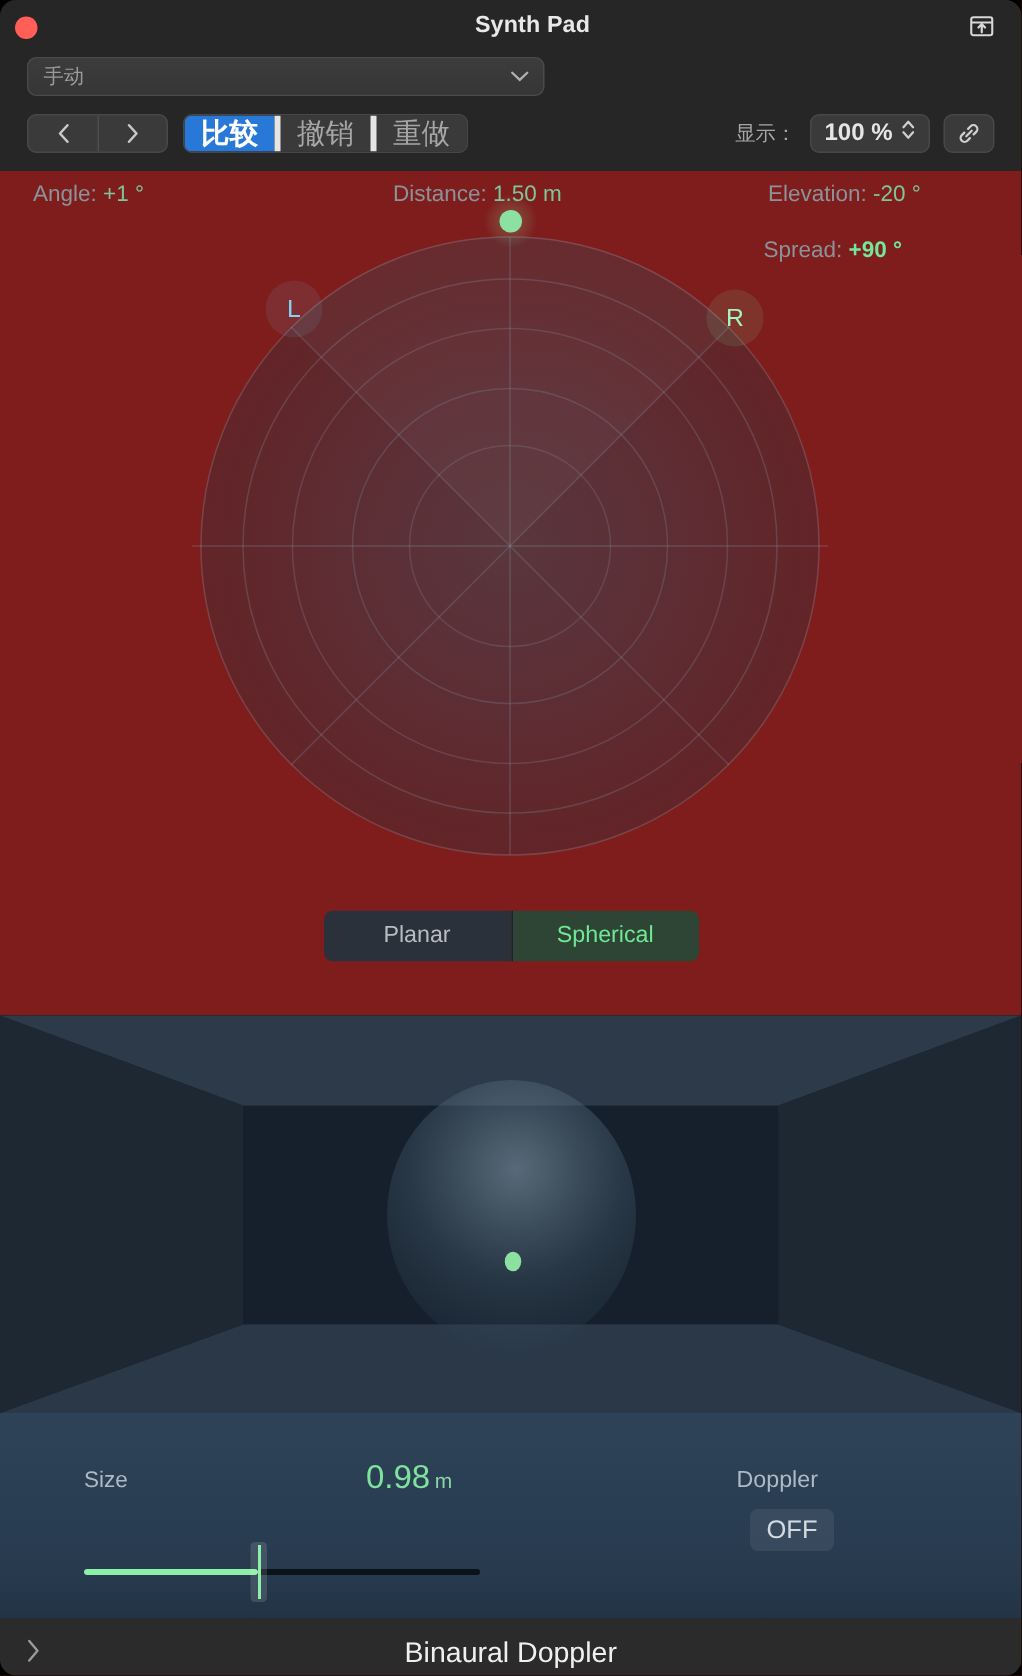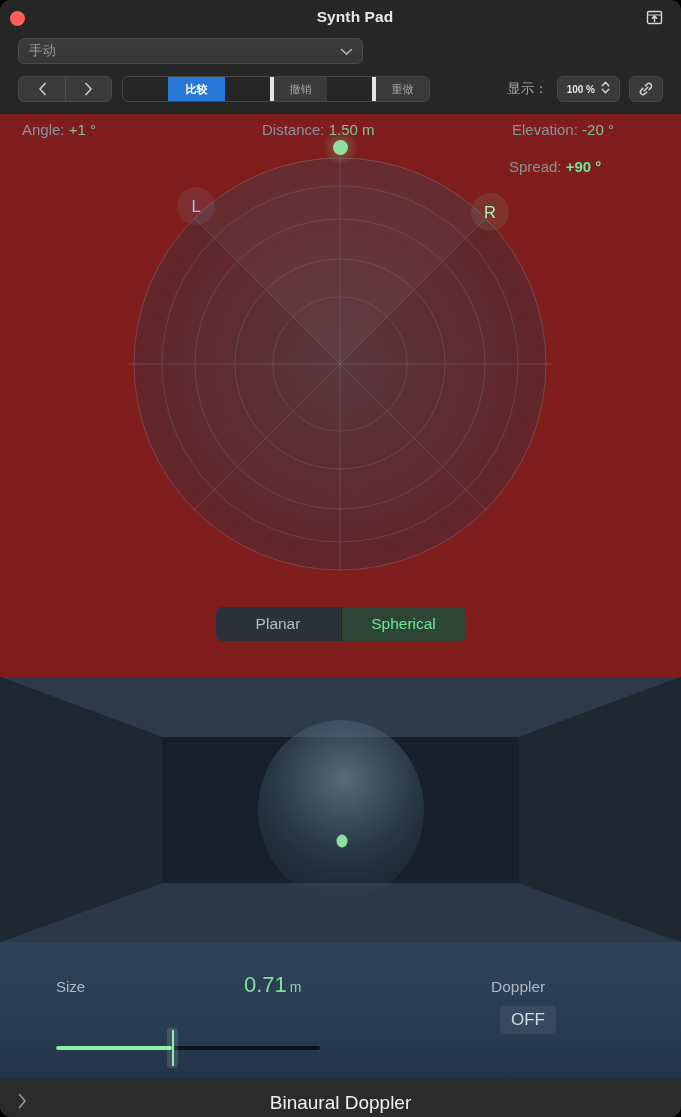--- a/index.html
+++ b/index.html
@@ -102,24 +102,23 @@
     margin-left: 10px;
     border-radius: 6px;
     overflow: hidden;
     height: 26px;
     border: 1px solid #484848;
   }
   .hist-btn {
     min-width: 57px;
     padding: 0 11px;
     display: flex; align-items: center; justify-content: center;
-    font-size: 11px;
+    font-size: 19px;
     background: #3a3a3a;
     color: #a6a6a6;
-    margin-left: 45px;
   }
   .hist-btn + .hist-btn { border-left: 4px solid #e5e5e5; }
   .hist-btn.active {
     background: #2878d8;
     color: #ffffff;
     font-weight: bold;
   }
 
   .right-tools {
     margin-left: auto;
@@ -134,21 +133,21 @@
   .zoom-stepper {
     display: flex; align-items: center;
     gap: 6px;
     height: 26px;
     padding: 0 9px;
     background: #3a3a3a;
     border: 1px solid #484848;
     border-radius: 6px;
   }
   .zoom-stepper .val {
-    font-size: 10px;
+    font-size: 16px;
     font-weight: bold;
     color: #e6e6e6;
   }
   .link-btn {
     width: 34px; height: 26px;
     background: #3a3a3a;
     border: 1px solid #484848;
     border-radius: 6px;
     display: flex; align-items: center; justify-content: center;
   }
@@ -509,21 +508,21 @@
 
       <polygon points="681,0 519,60 519,206 681,265" fill="#1d2833"></polygon>
     </svg>
     <div class="sphere"></div>
     <div class="sphere-dot"></div>
   </div>
 
   <div class="bottom-panel">
     <div class="size-label">Size</div>
     <div class="size-value">
-      <span>0.71</span><span class="unit">m</span>
+      <span>0.98</span><span class="unit">m</span>
     </div>
     <div class="slider">
       <div class="track"></div>
       <div class="fill" style="width: 44%;"></div>
       <div class="thumb" style="left: 44%;"></div>
     </div>
     <div class="doppler-label">Doppler</div>
     <div class="doppler-btn">OFF</div>
   </div>
 

